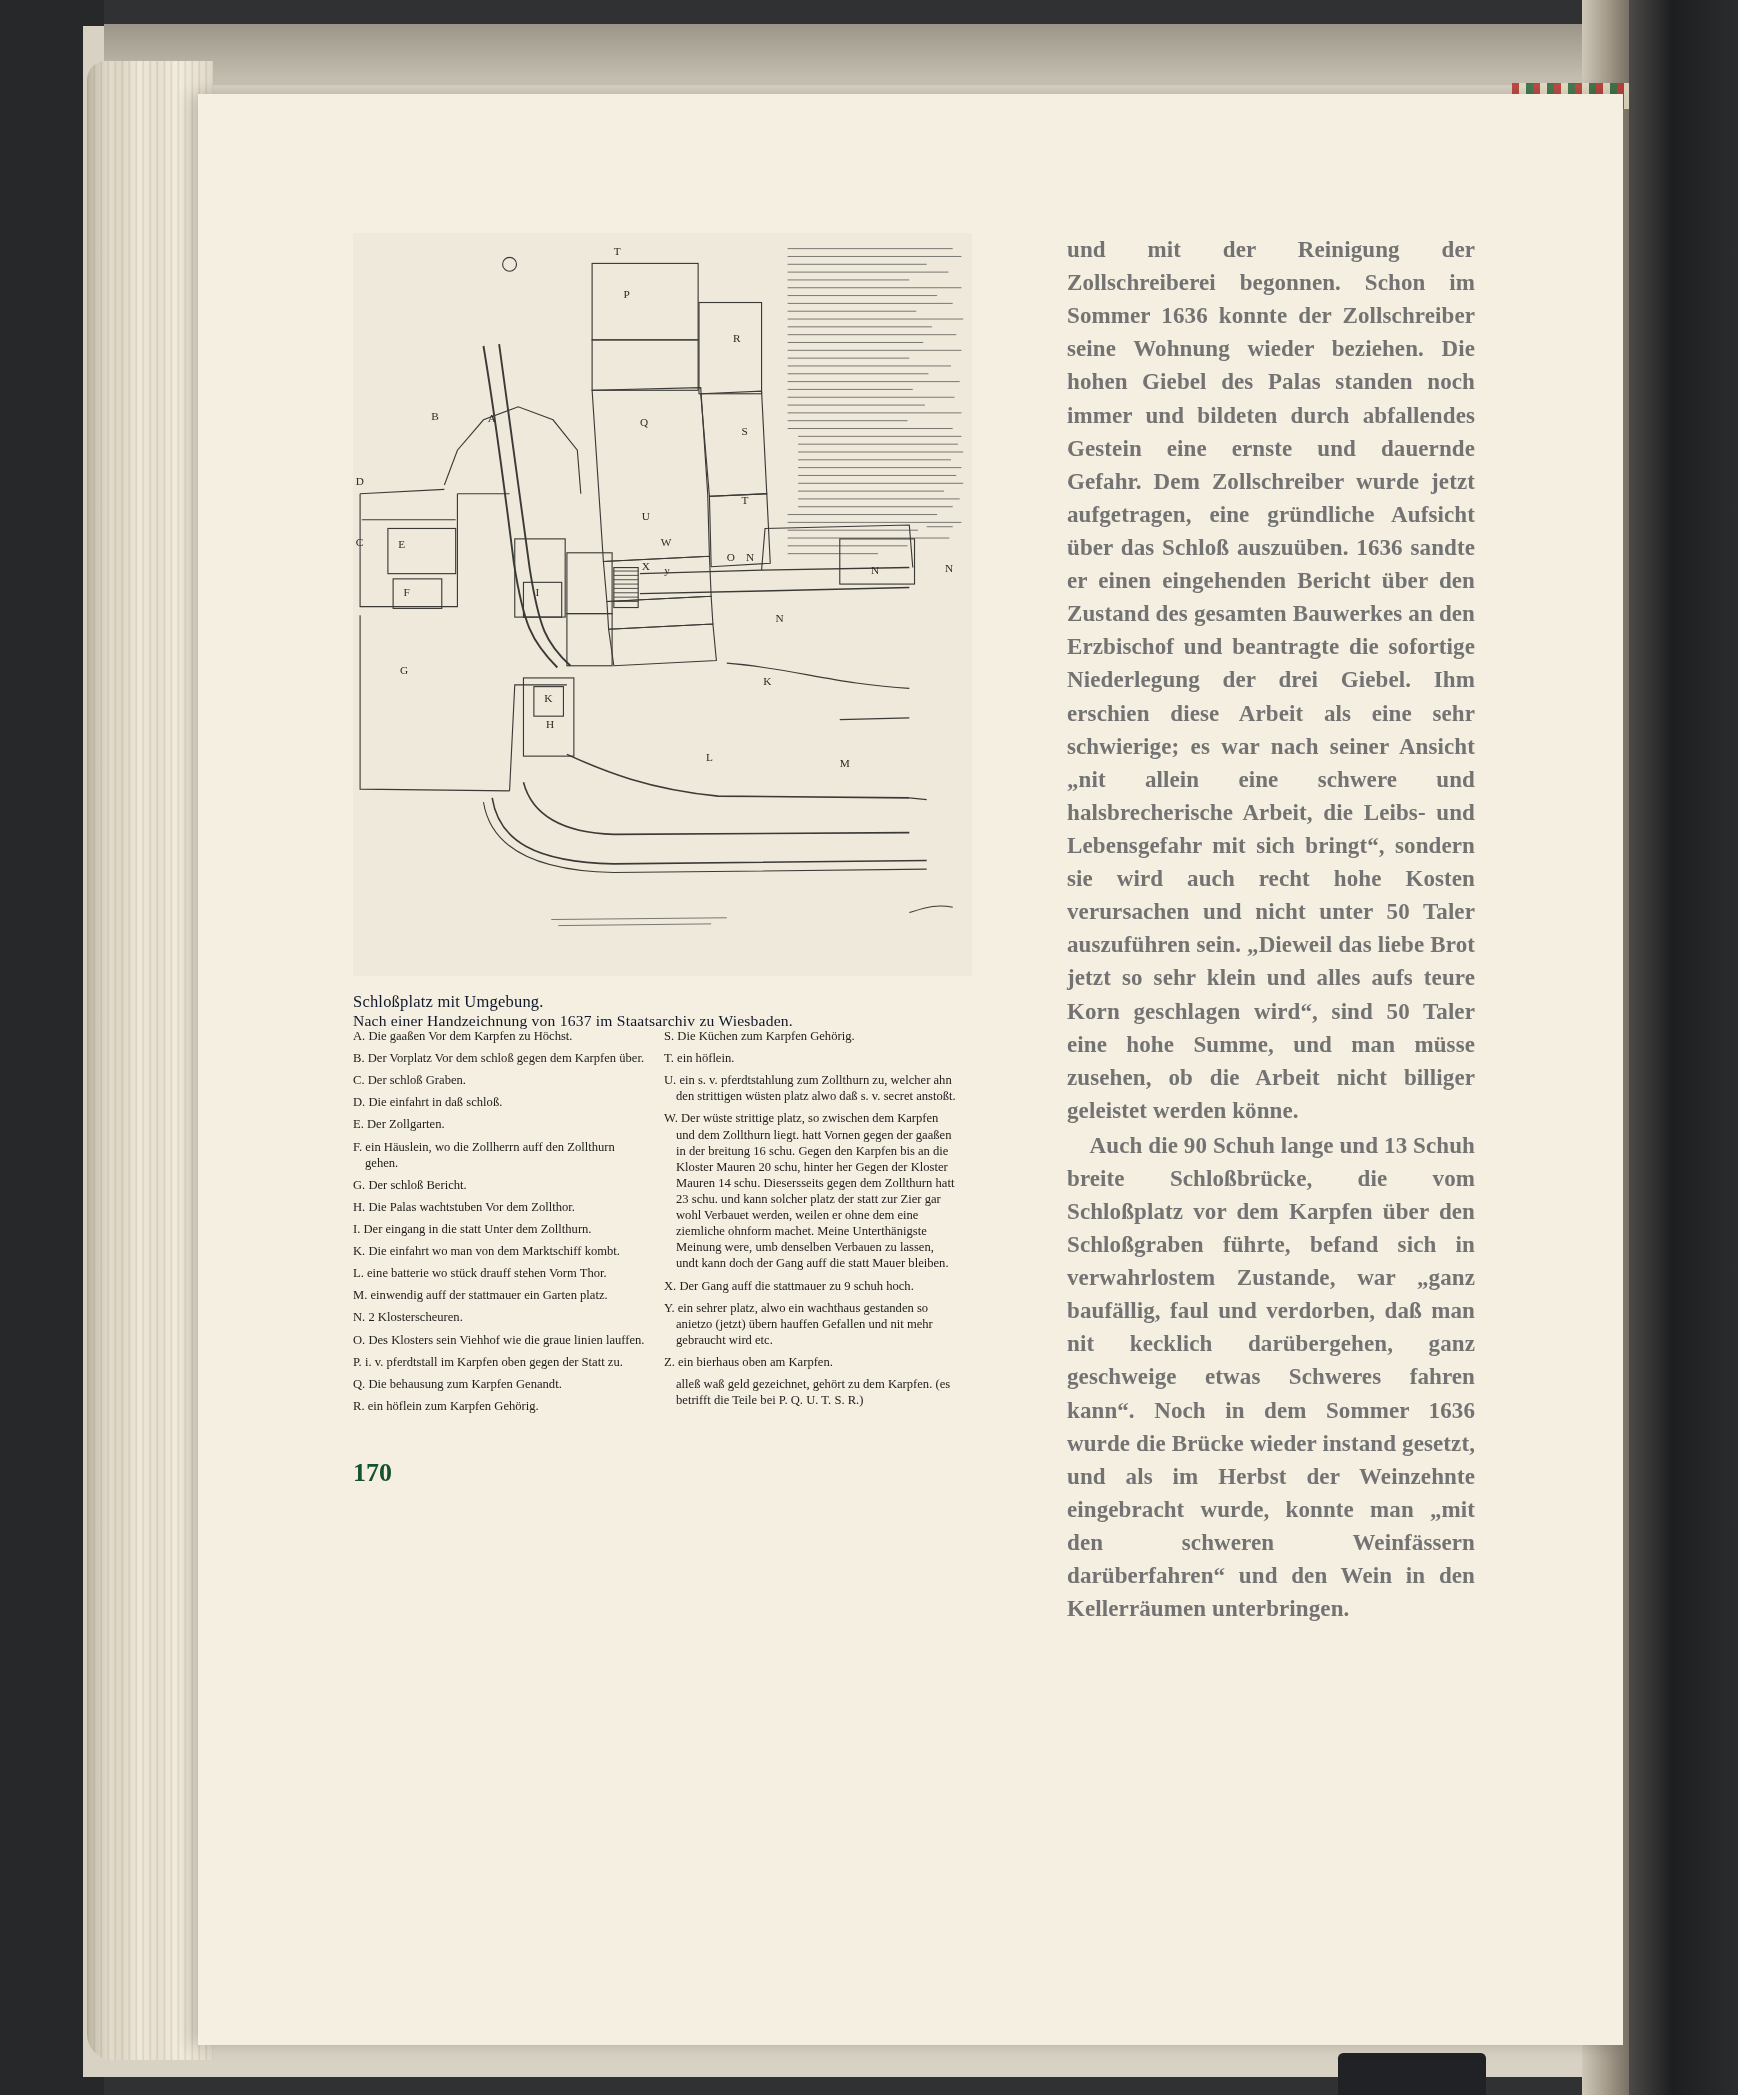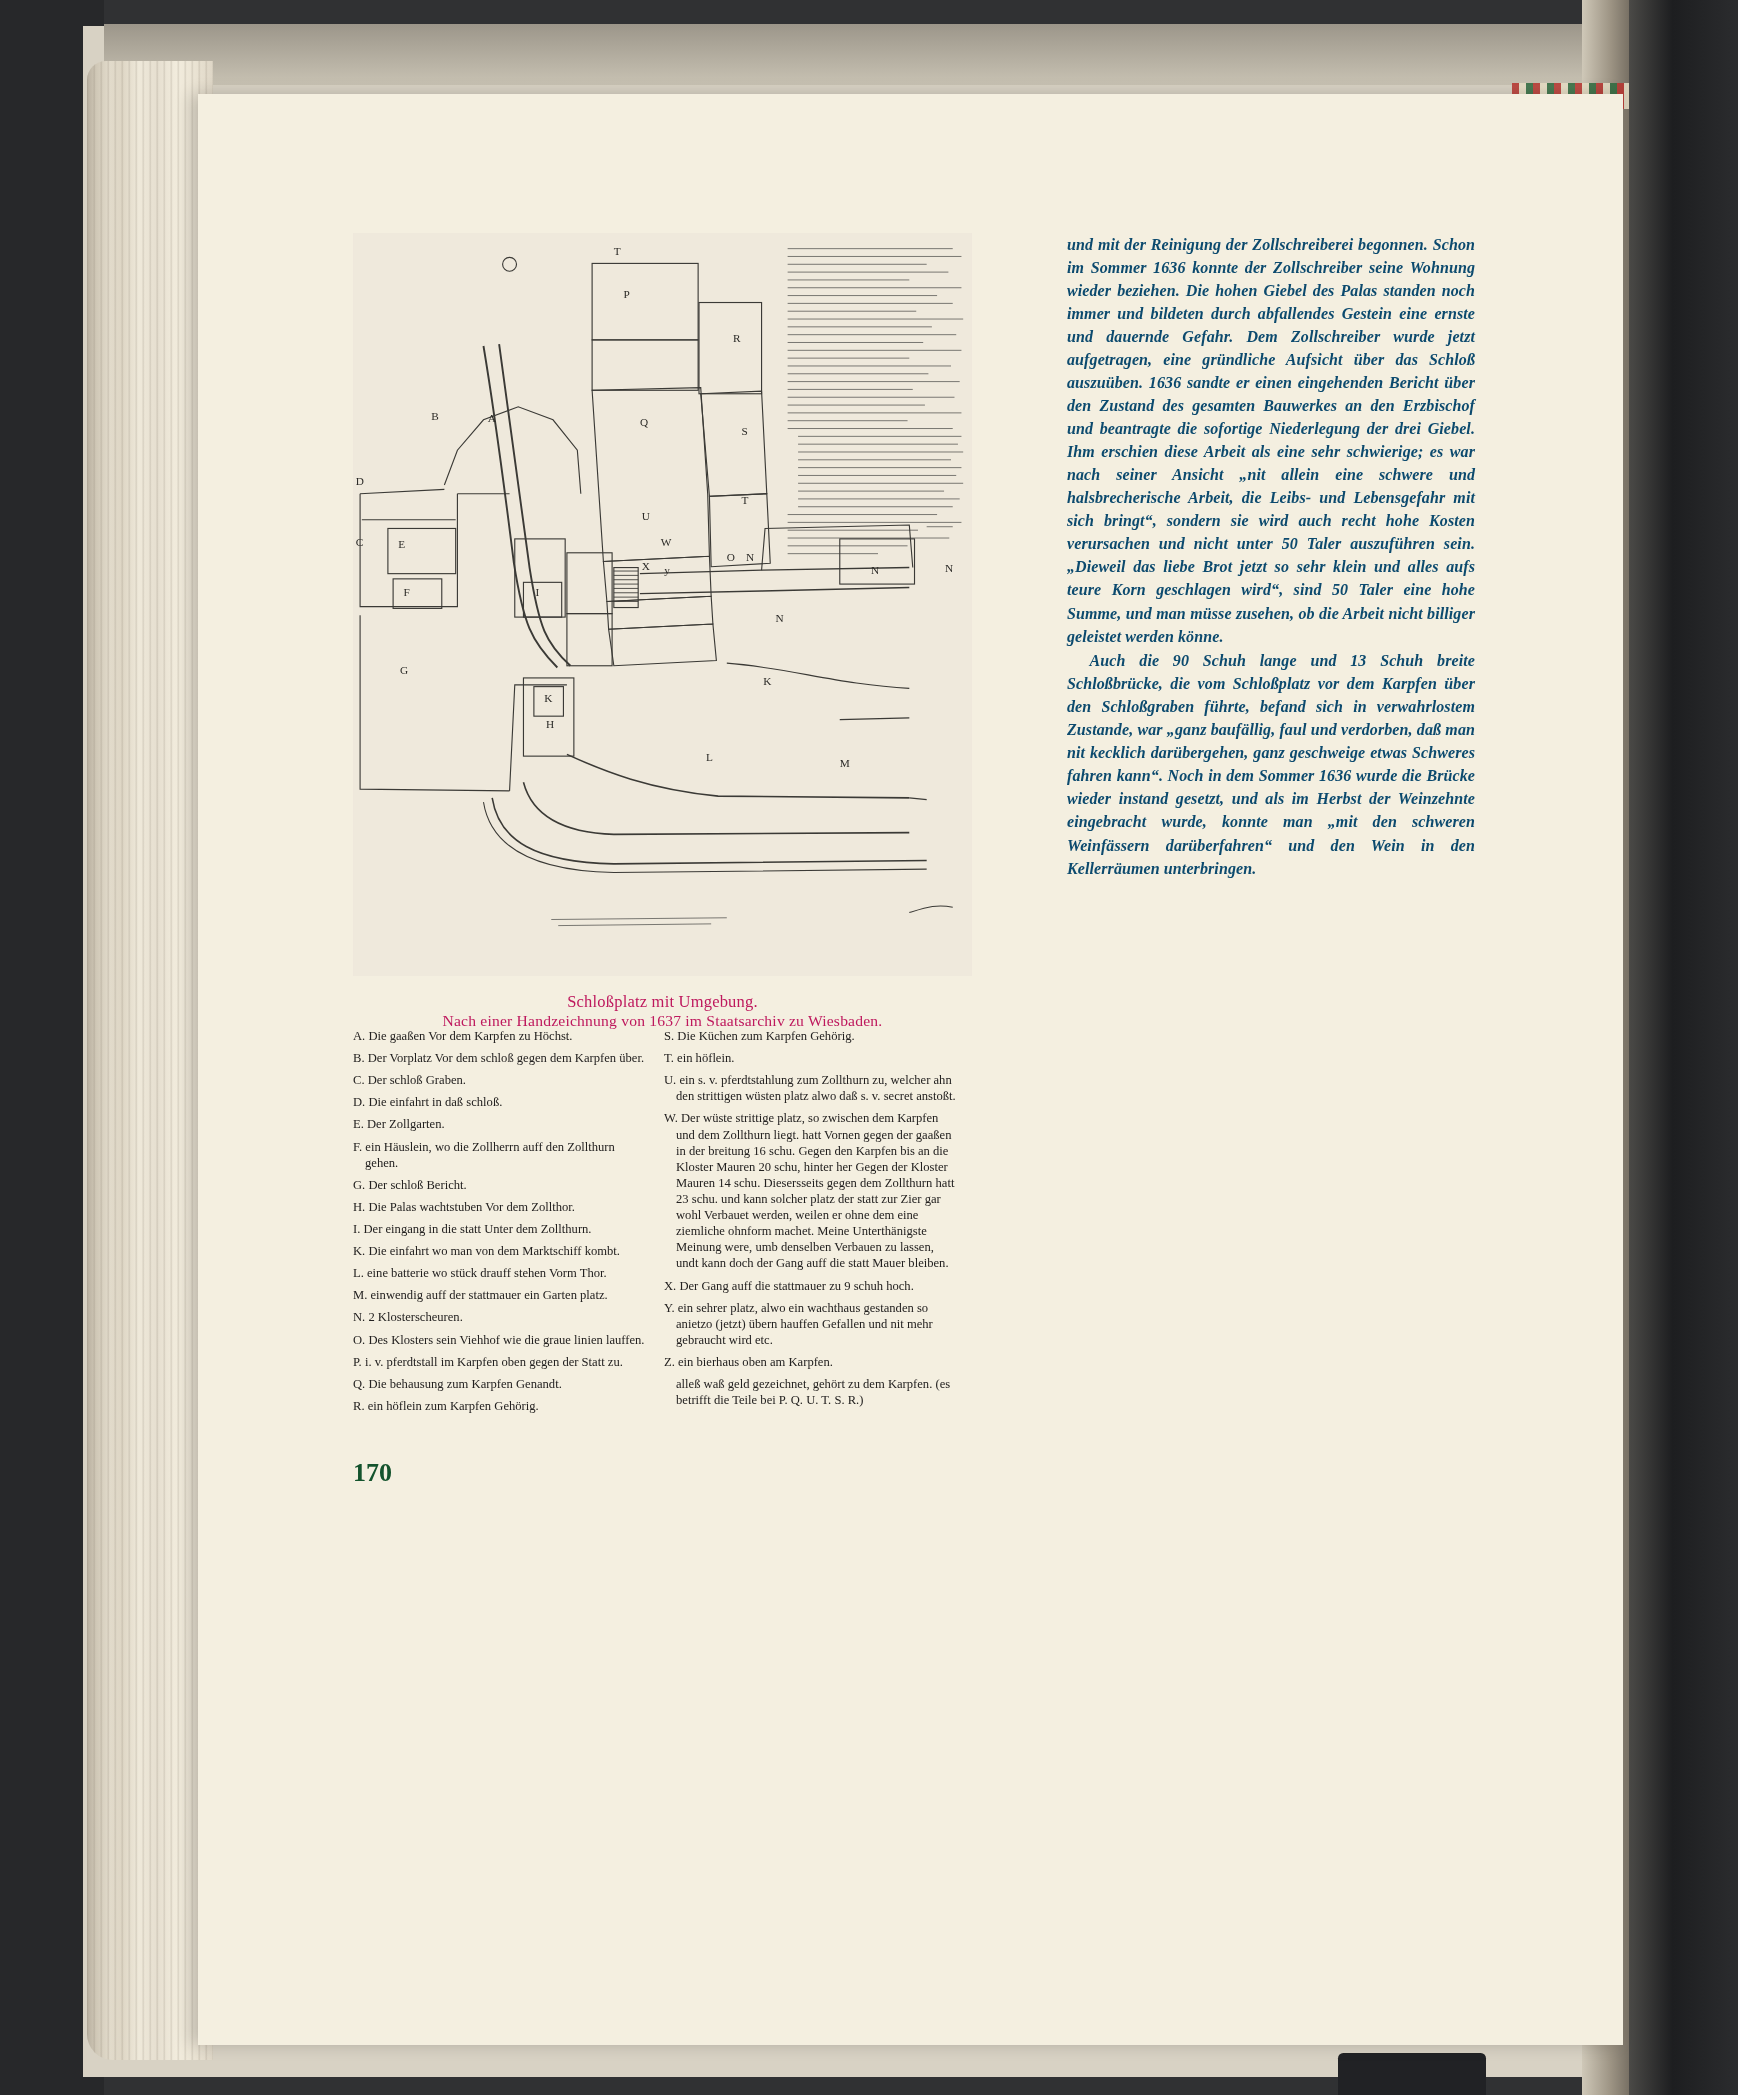--- a/index.html
+++ b/index.html
@@ -104,24 +104,23 @@
 
   
   .figure {
     position: relative;
     width: 619px; height: 743px;
     background: #efe9db;
   }
   .plan-svg { display:block; }
   .fig-caption {
     margin-top: 15.6px;
-    text-align: center;
     font-family: "Liberation Serif", serif;
     font-size: 16.5px;
-    color: #be185d;
+    color: #0f172a;
     letter-spacing: 0.2px;
   }
   .fig-caption .line2 { font-size: 15.6px; }
 
   
   .legend {
     position: absolute;
     left: 155px; top: 934px;
     width: 619px;
     display: flex;
@@ -145,27 +144,26 @@
     font-family: "Liberation Serif", serif;
     font-weight: bold;
     font-size: 26px;
     color: #14532d;
   }
 
   
   .col-right p {
     margin: 0 0 1.7px 0;
     font-family: "Liberation Serif", serif;
-    font-size: 16px;
+    font-size: 23px;
     line-height: 1.44;
-    color: #0c4a6e;
+    color: #737373;
     text-align: justify;
     text-indent: 0;
     letter-spacing: 0.1px;
-    font-style: italic;
   }
   .col-right p.indent { text-indent: 22.6px; }
   .blackletter {
     font-family: "DejaVu Serif", serif;
     font-weight: 600;
   }
 
   
   .hand-lines line { stroke:#3a3a38; stroke-width:1; opacity:.75; }
 </style>

